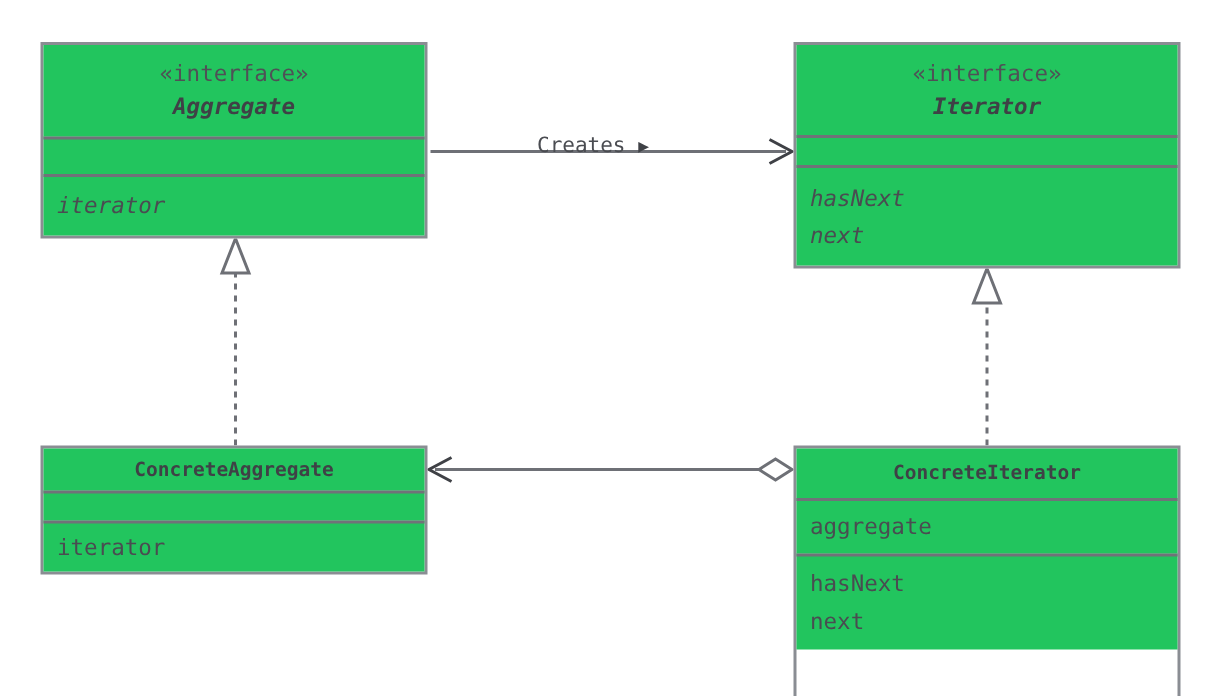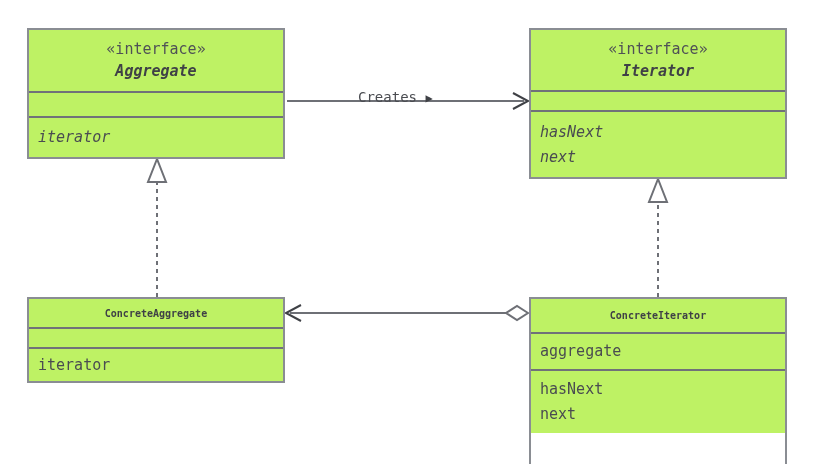--- a/index.html
+++ b/index.html
@@ -42,21 +42,21 @@
     box-sizing: border-box;
     background: #ffffff;
     border: 2px solid #8a8d93;
     display: flex;
     flex-direction: column;
     z-index: 2;
   }
 
   .compartment {
     box-sizing: border-box;
-    background: #bef264;
+    background: #22c55e;
     display: flex;
     flex-direction: column;
     justify-content: center;
   }
   .compartment + .compartment {
     border-top: 2px solid #707279;
   }
 
   .compartment.header {
     align-items: center;
@@ -80,21 +80,21 @@
     letter-spacing: 0px;
   }
   .class-name-abstract {
     font-size: 15px;
     line-height: 23px;
     font-style: italic;
     font-weight: bold;
     color: #3f4146;
   }
   .class-name-concrete {
-    font-size: 10px;
+    font-size: 13px;
     line-height: 23px;
     font-style: normal;
     font-weight: bold;
     color: #3f4146;
   }
   .member-abstract {
     font-size: 15px;
     line-height: 25px;
     font-style: italic;
     font-weight: normal;

